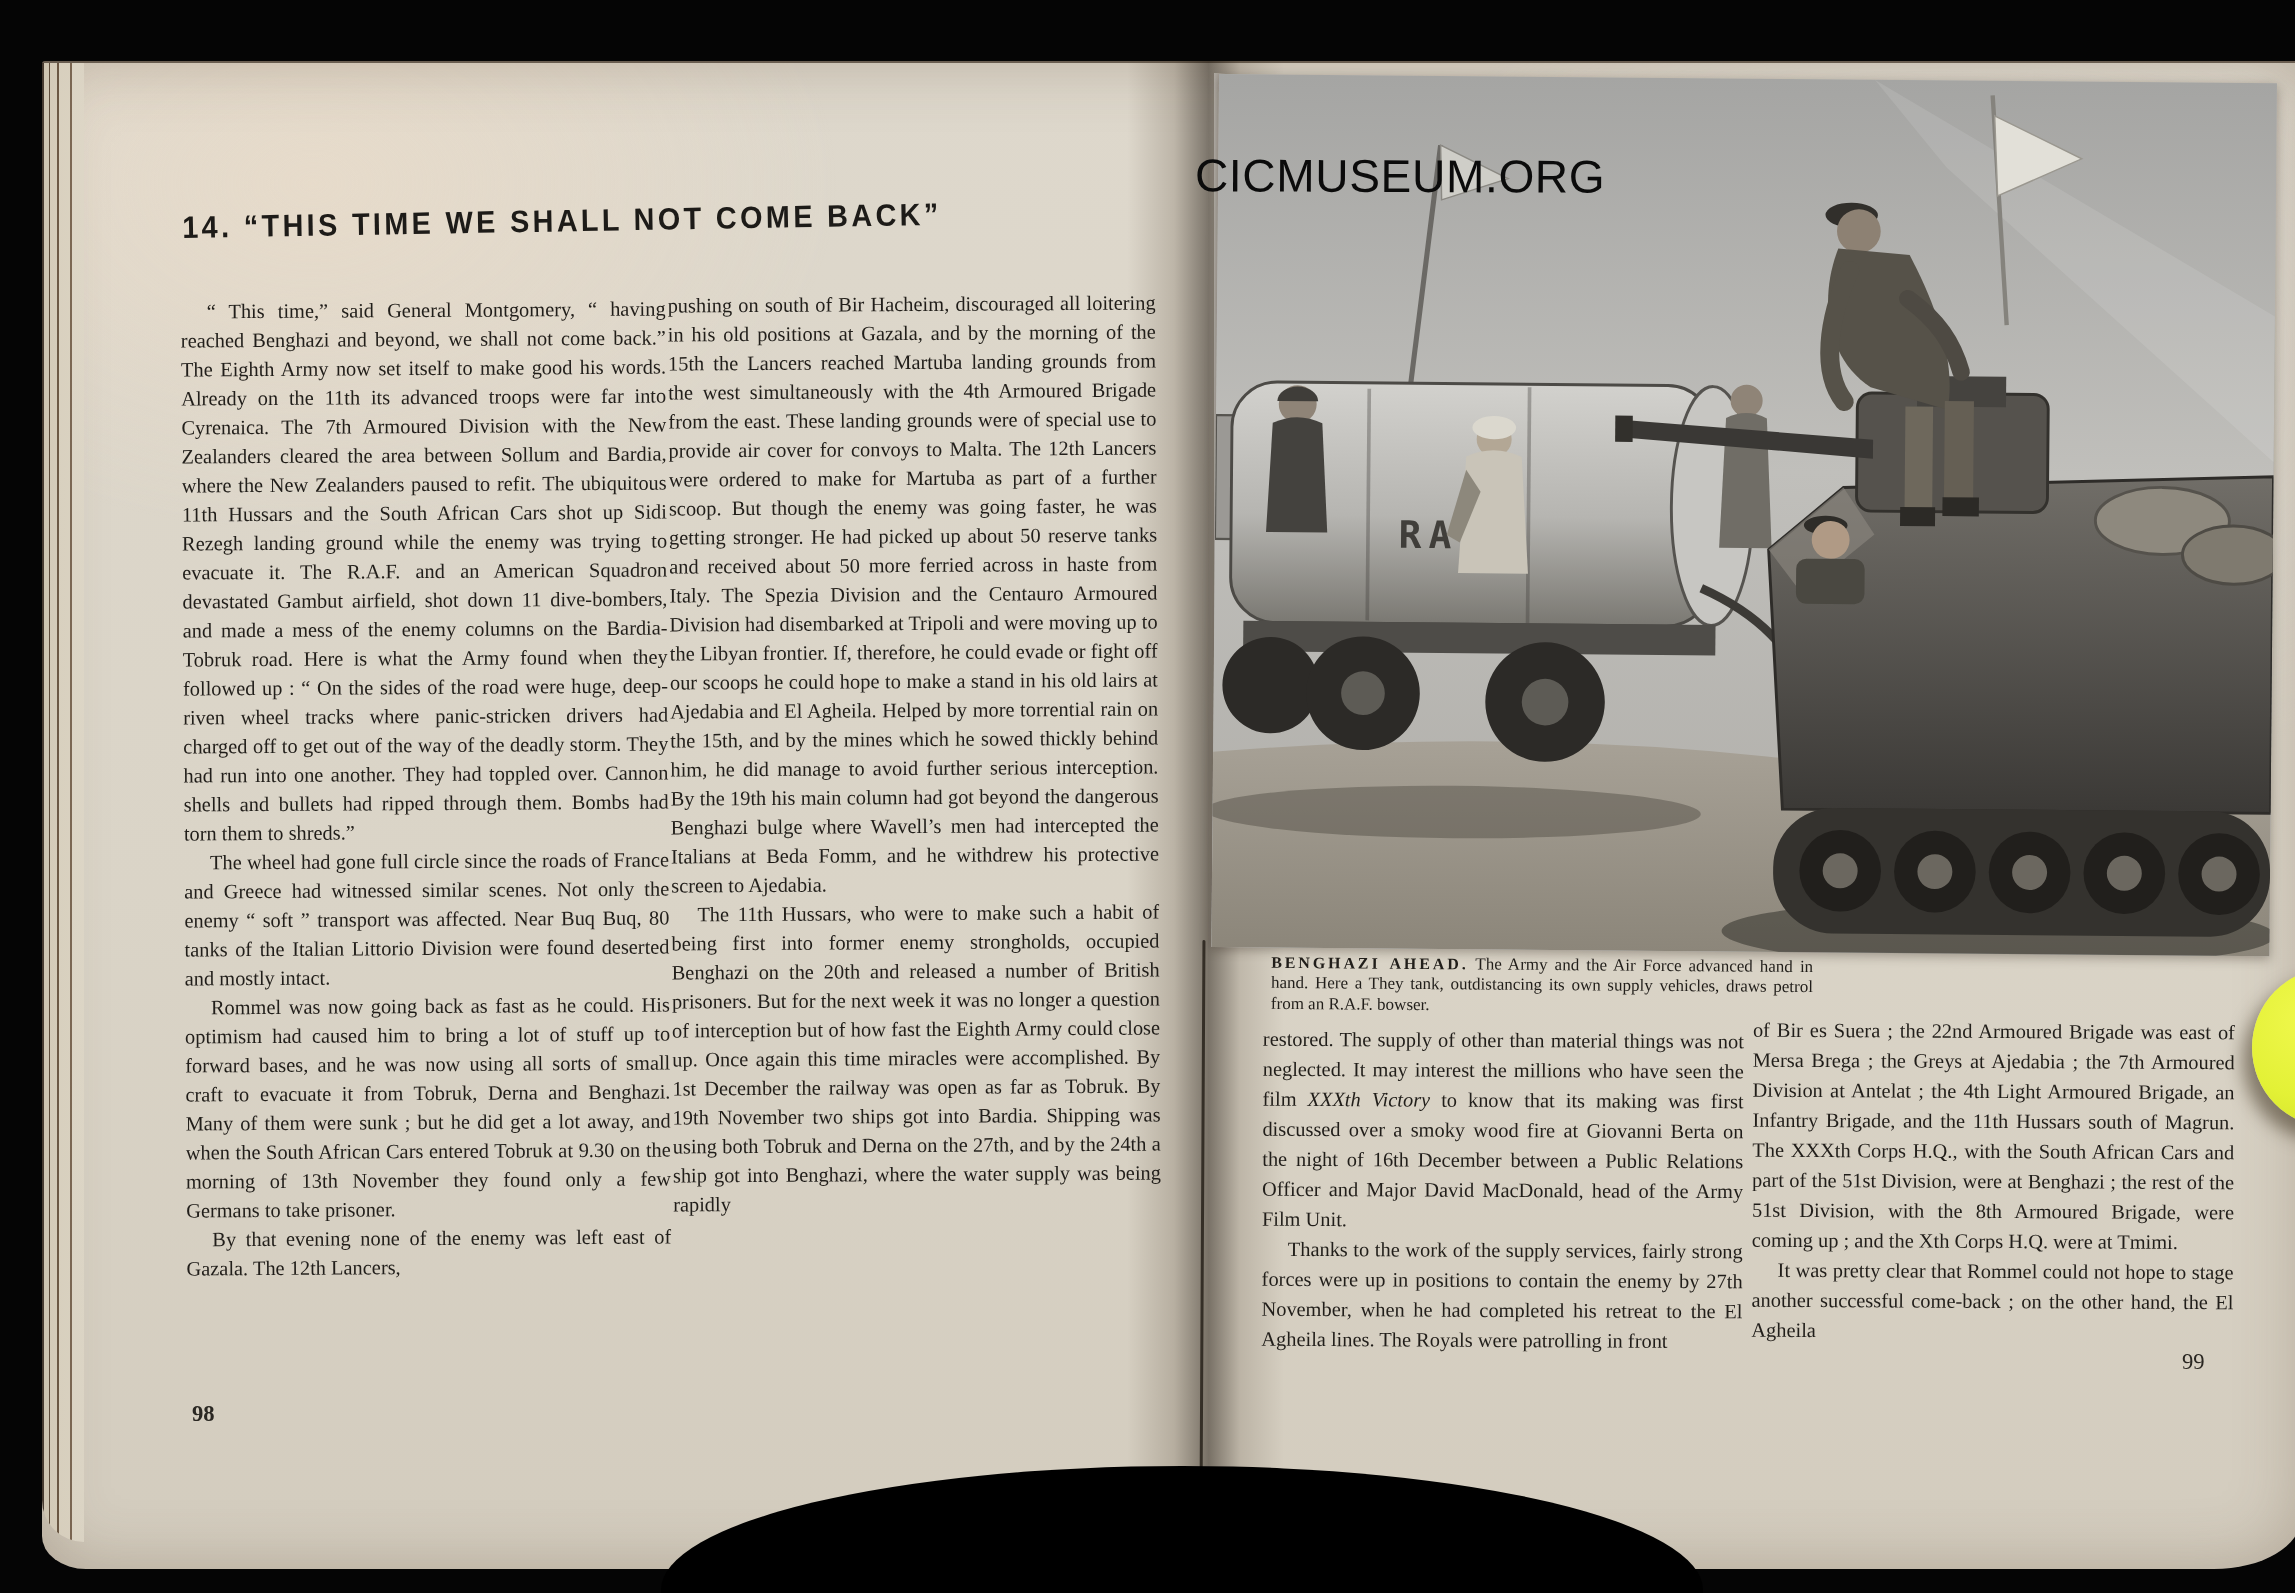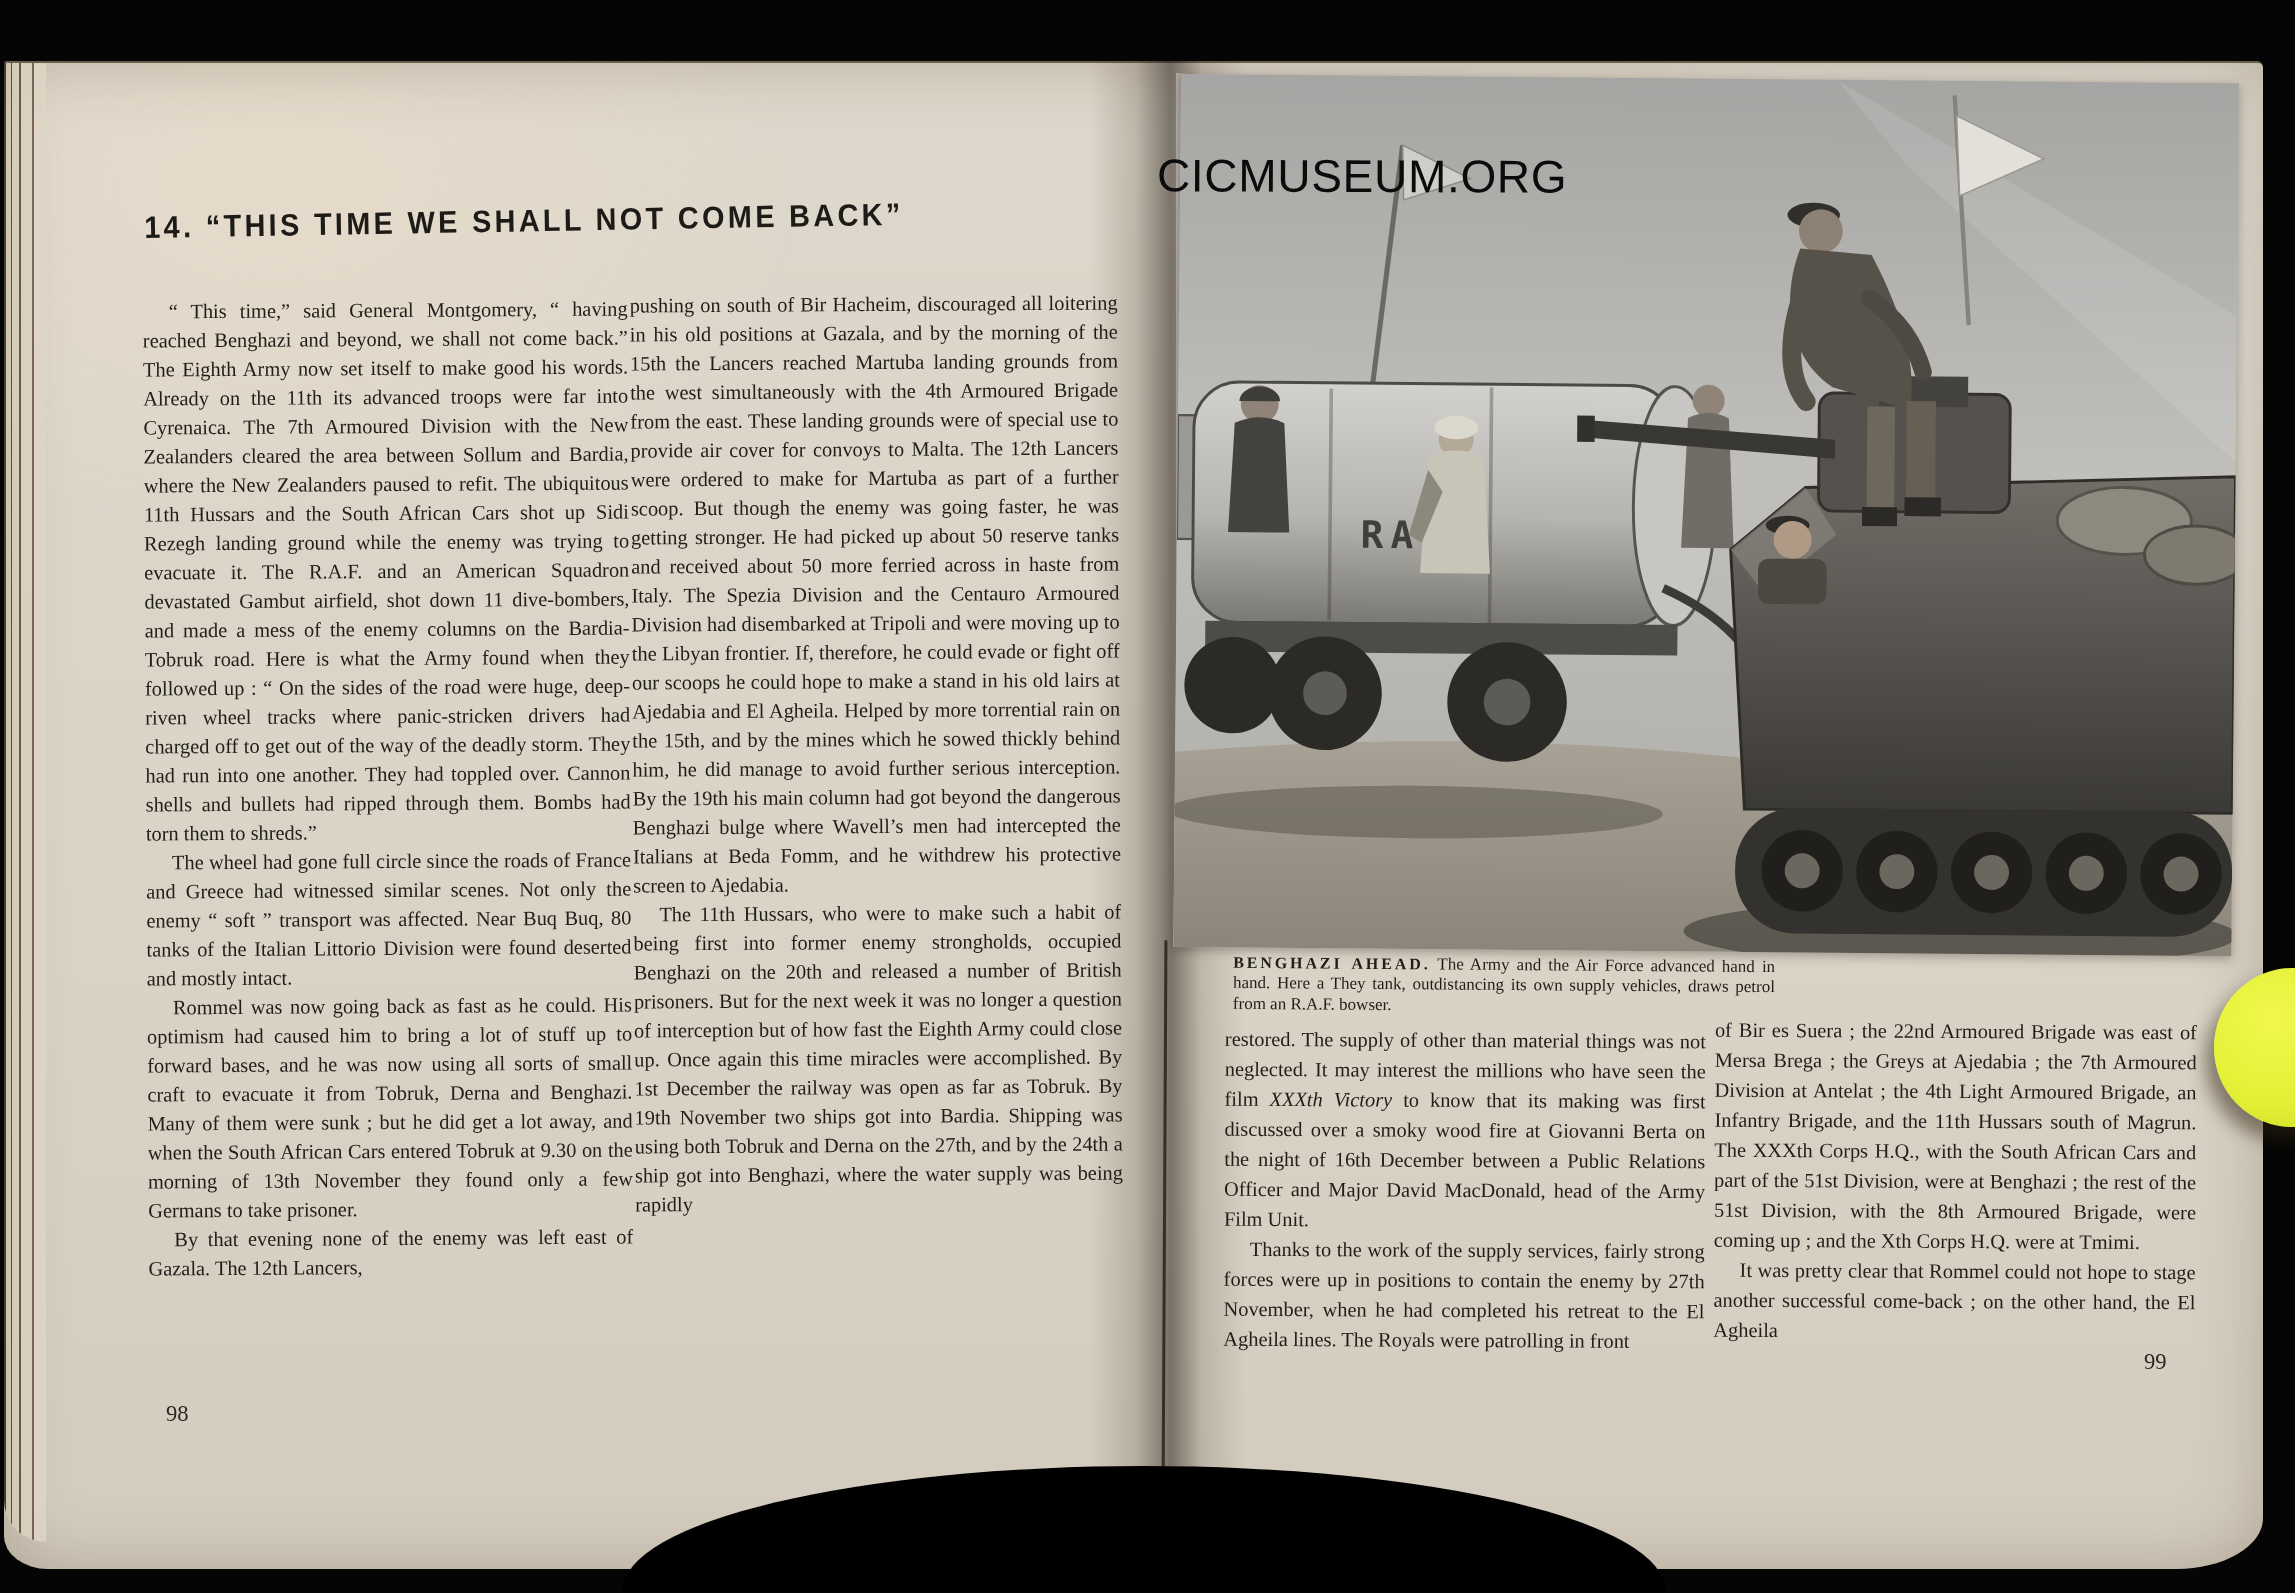--- a/index.html
+++ b/index.html
@@ -3,21 +3,21 @@
 <meta charset="utf-8">
 <style>
   html,body{margin:0;padding:0;}
   body{
     width:2295px;height:1593px;
     background:#050505;
     overflow:hidden;
     position:relative;
     font-family:"Liberation Serif","DejaVu Serif",serif;
   }
-  .book{position:absolute;inset:0;}
+  .book{position:absolute;inset:0;margin-left:38px;}
   .paper{
     position:absolute;left:4.4px;top:61px;width:2259px;height:1506px;
     background:
       radial-gradient(ellipse 874px 583px at 12% 8%, rgba(238,222,202,0.55), rgba(238,222,202,0) 60%),
       radial-gradient(ellipse 1020px 656px at 85% 20%, rgba(230,228,222,0.5), rgba(230,228,222,0) 65%),
       linear-gradient(180deg,#ded8cc 0%,#dad4c7 55%,#d3ccbe 100%);
     border-radius:2.9px 5.8px 87px 44px / 2.9px 5.8px 51px 33px;
     box-shadow:inset 0 0 66px rgba(88,68,46,0.28);
     border-top:2.2px solid rgba(48,34,22,0.65);
   }
@@ -57,21 +57,21 @@
     position:absolute;overflow:hidden;
     color:#211e1a;font-size:20.4px;line-height:29px;text-align:justify;
   }
   .col-l1{left:146px;top:296px;width:485px;height:1128px;transform:rotate(-0.35deg);}
   .col-l2{left:633px;top:290px;width:488px;height:1137px;transform:rotate(-0.35deg);}
   .col-r1{left:1224px;top:1025px;width:481px;height:376px;transform:rotate(0.3deg);line-height:30px;}
   .col-r2{left:1714px;top:1016px;width:482px;height:379px;transform:rotate(0.3deg);line-height:30px;}
   .para{margin:0;}
   .para.indent{text-indent:26px;}
   .pagenum{position:absolute;font-size:22.6px;color:#2a2722;}
-  .pn-left{left:166px;top:1401px;}
+  .pn-left{left:154px;top:1401px;font-weight:bold;}
   .pn-right{left:2144px;top:1349px;}
   
   .photo{
     position:absolute;left:1181px;top:74px;width:1058px;height:873px;
     transform:rotate(0.5deg);transform-origin:left top;
     box-shadow:0 2.9px 10.2px rgba(40,30,20,0.35);
     overflow:hidden;background:#b3b2ae;
   }
   .photo svg{display:block;}
   .watermark{

